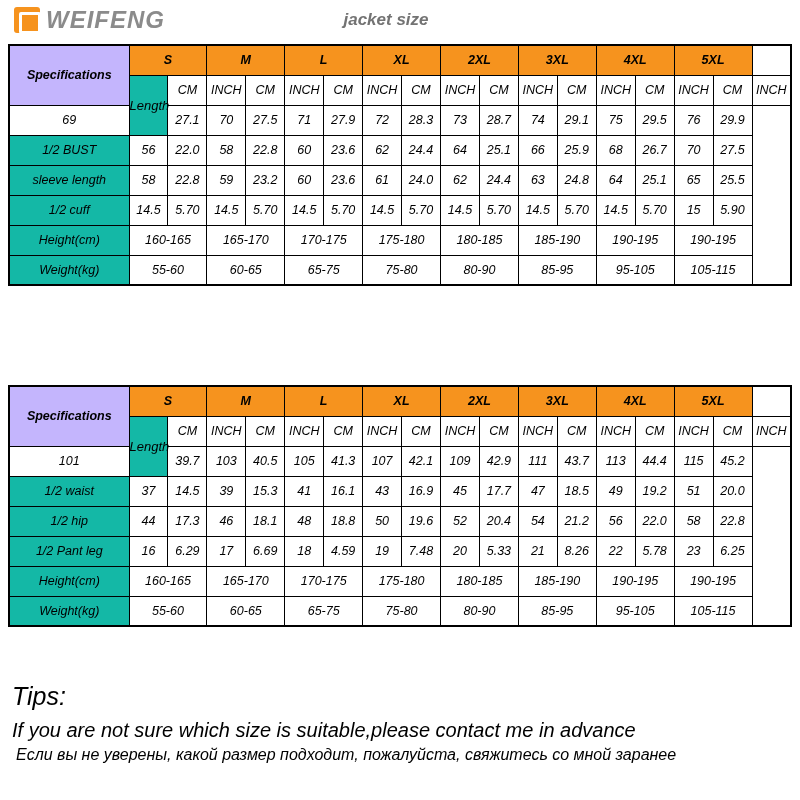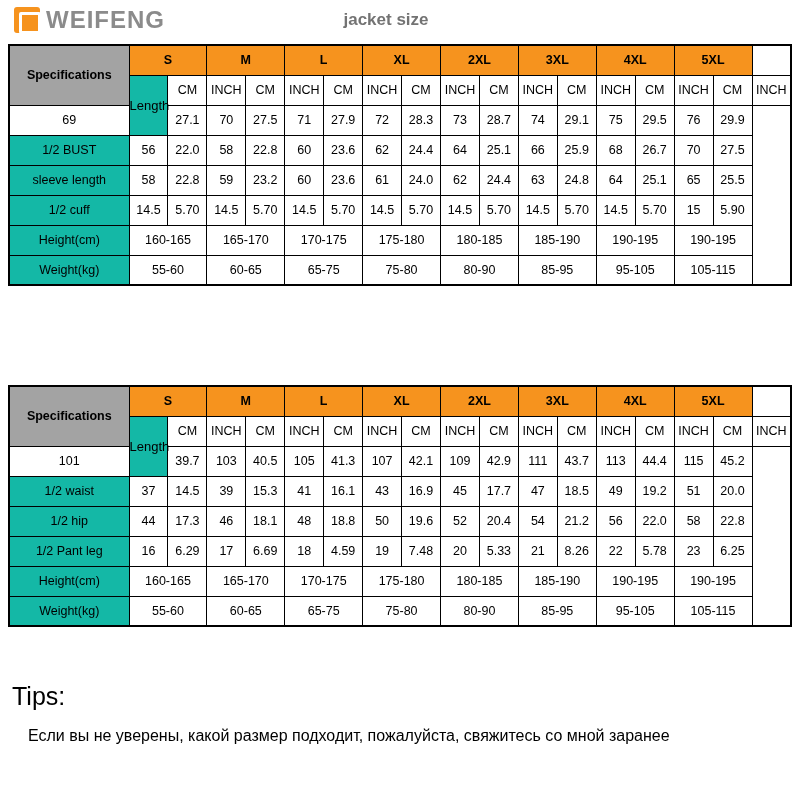--- a/index.html
+++ b/index.html
@@ -4,21 +4,21 @@
 <style>
   * { box-sizing: border-box; }
   html, body {
     margin: 0; padding: 0;
     width: 800px; height: 800px;
     background: #ffffff;
     font-family: "Liberation Sans", sans-serif;
     color: #000;
     overflow: hidden;
   }
-  .page { width: 772px; height: 800px; position: relative; }
+  .page { width: 772px; height: 800px; position: relative; font-style: italic; }
 
   
   .brand {
     position: absolute;
     left: 14px; top: 6px;
     display: flex; align-items: center; gap: 6px;
   }
   .brand-mark {
     width: 26px; height: 26px;
     background: #f6931e;
@@ -61,21 +61,21 @@
 
   table.size-table td, table.size-table th {
     border: 1px solid #000;
     text-align: center;
     vertical-align: middle;
     font-size: 12.5px;
     padding: 0;
     height: 30px;
   }
   .hdr-spec {
-    background: #a3a3a3;
+    background: #c4b5fd;
     font-weight: bold;
     font-size: 11.5px;
     width: 120px;
   }
   .hdr-size {
     background: #f6931e;
     font-weight: bold;
     font-size: 15px;
     height: 40px;
   }
@@ -95,21 +95,21 @@
   .tips-head {
     font-size: 25px;
     margin: 0 0 8px 0;
   }
   .tips-en {
     font-size: 20px;
     margin: 0 0 4px 0;
   }
   .tips-ru {
     font-size: 16px;
-    margin: 16px;
+    margin: 4px;
   }
 </style>
 </head>
 <body>
 
 <div class="page">
 
   <div class="brand">
     <div class="brand-mark"></div>
     <div class="brand-name">WEIFENG</div>
@@ -375,16 +375,17 @@
           <td class="val" colspan="2">80-90</td>
           <td class="val" colspan="2">85-95</td>
           <td class="val" colspan="2">95-105</td>
           <td class="val" colspan="2">105-115</td>
         </tr>
       </tbody>
     </table>
 
   <div class="tips">
     <div class="tips-head">Tips:</div>
+    <div class="tips-en">If you are not sure which size is suitable,please contact me in advance</div>
     <div class="tips-ru">Если вы не уверены, какой размер подходит, пожалуйста, свяжитесь со мной заранее</div>
   </div>
 
 </div>
 
 </body></html>

